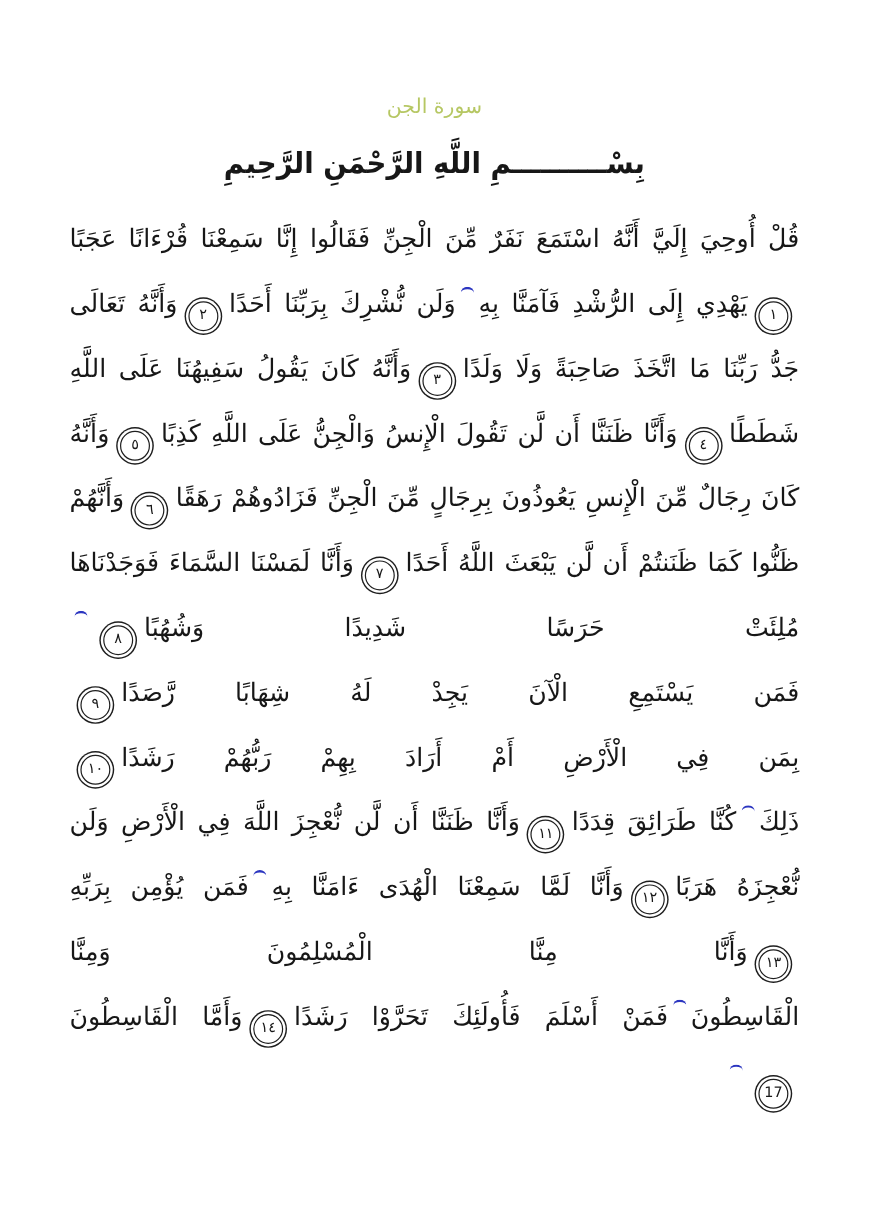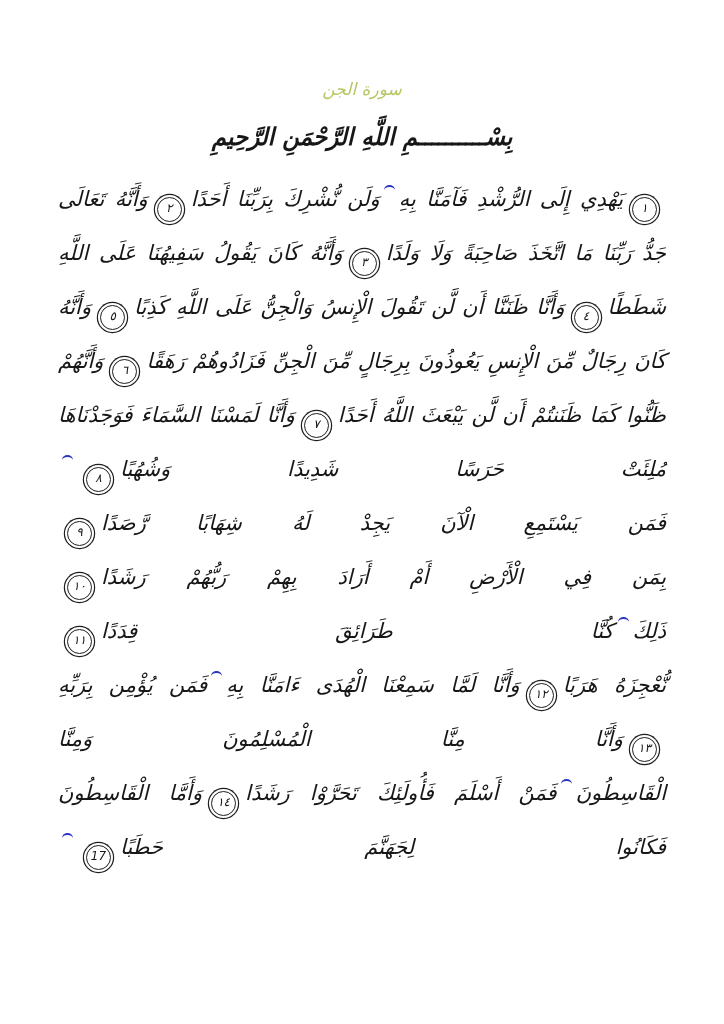--- a/index.html
+++ b/index.html
@@ -13,21 +13,20 @@
   body{
     font-family:"DejaVu Sans", sans-serif;
     width:724px;height:1024px;
     overflow:hidden;
   }
   .page{
     width:724px;height:1024px;
     background:var(--page-bg);
     padding-top:78px;
     direction:rtl;
-    font-style:italic;
   }
   .surah-title{
     text-align:center;
     color:var(--title-color);
     font-size:17px;
     line-height:22px;
     letter-spacing:0;
   }
   .bismillah{
     text-align:center;
@@ -83,20 +82,21 @@
 </style>
 </head>
 <body>
 
 <div class="page">
   <div class="surah-title">سورة الجن</div>
 
   <div class="bismillah">بِسْــــــــــمِ اللَّهِ الرَّحْمَنِ الرَّحِيمِ</div>
 
   <div class="text-block">
+      <div class="line"><span class="seg">قُلْ أُوحِيَ إِلَيَّ أَنَّهُ اسْتَمَعَ نَفَرٌ مِّنَ الْجِنِّ فَقَالُوا إِنَّا سَمِعْنَا قُرْءَانًا عَجَبًا</span></div>
       <div class="line"><span class="ayah">
           <span class="ayah-num">١</span>
         </span><span class="seg">يَهْدِي إِلَى الرُّشْدِ فَآمَنَّا بِهِ</span><span class="waqf" title="صلى"></span><span class="seg">وَلَن نُّشْرِكَ بِرَبِّنَا أَحَدًا</span><span class="ayah">
           <span class="ayah-num">٢</span>
         </span><span class="seg">وَأَنَّهُ تَعَالَى</span></div>
       <div class="line"><span class="seg">جَدُّ رَبِّنَا مَا اتَّخَذَ صَاحِبَةً وَلَا وَلَدًا</span><span class="ayah">
           <span class="ayah-num">٣</span>
         </span><span class="seg">وَأَنَّهُ كَانَ يَقُولُ سَفِيهُنَا عَلَى اللَّهِ</span></div>
       <div class="line"><span class="seg">شَطَطًا</span><span class="ayah">
           <span class="ayah-num">٤</span>
@@ -113,27 +113,27 @@
           <span class="ayah-num">٨</span>
         </span><span class="waqf" title="صلى"></span></div>
       <div class="line"><span class="seg">فَمَن يَسْتَمِعِ الْآنَ يَجِدْ لَهُ شِهَابًا رَّصَدًا</span><span class="ayah">
           <span class="ayah-num">٩</span>
         </span></div>
       <div class="line"><span class="seg">بِمَن فِي الْأَرْضِ أَمْ أَرَادَ بِهِمْ رَبُّهُمْ رَشَدًا</span><span class="ayah">
           <span class="ayah-num">١٠</span>
         </span></div>
       <div class="line"><span class="seg">ذَلِكَ</span><span class="waqf" title="صلى"></span><span class="seg">كُنَّا طَرَائِقَ قِدَدًا</span><span class="ayah">
           <span class="ayah-num">١١</span>
-        </span></div>
+        </span><span class="seg">وَأَنَّا ظَنَنَّا أَن لَّن نُّعْجِزَ اللَّهَ فِي الْأَرْضِ وَلَن</span></div>
       <div class="line"><span class="seg">نُّعْجِزَهُ هَرَبًا</span><span class="ayah">
           <span class="ayah-num">١٢</span>
         </span><span class="seg">وَأَنَّا لَمَّا سَمِعْنَا الْهُدَى ءَامَنَّا بِهِ</span><span class="waqf" title="صلى"></span><span class="seg">فَمَن يُؤْمِن بِرَبِّهِ</span></div>
       <div class="line"><span class="ayah">
           <span class="ayah-num">١٣</span>
         </span><span class="seg">وَأَنَّا مِنَّا الْمُسْلِمُونَ وَمِنَّا</span></div>
       <div class="line"><span class="seg">الْقَاسِطُونَ</span><span class="waqf" title="صلى"></span><span class="seg">فَمَنْ أَسْلَمَ فَأُولَئِكَ تَحَرَّوْا رَشَدًا</span><span class="ayah">
           <span class="ayah-num">١٤</span>
         </span><span class="seg">وَأَمَّا الْقَاسِطُونَ</span></div>
-      <div class="line"><span class="seg">فَكَانُوا لِجَهَنَّمَ حَطَبًا</span><span class="ayah">
+      <div class="line"><span class="ayah">
           <span class="ayah-num">17</span>
         </span><span class="waqf" title="صلى"></span></div>
     </div>
 </div>
 
 </body></html>

